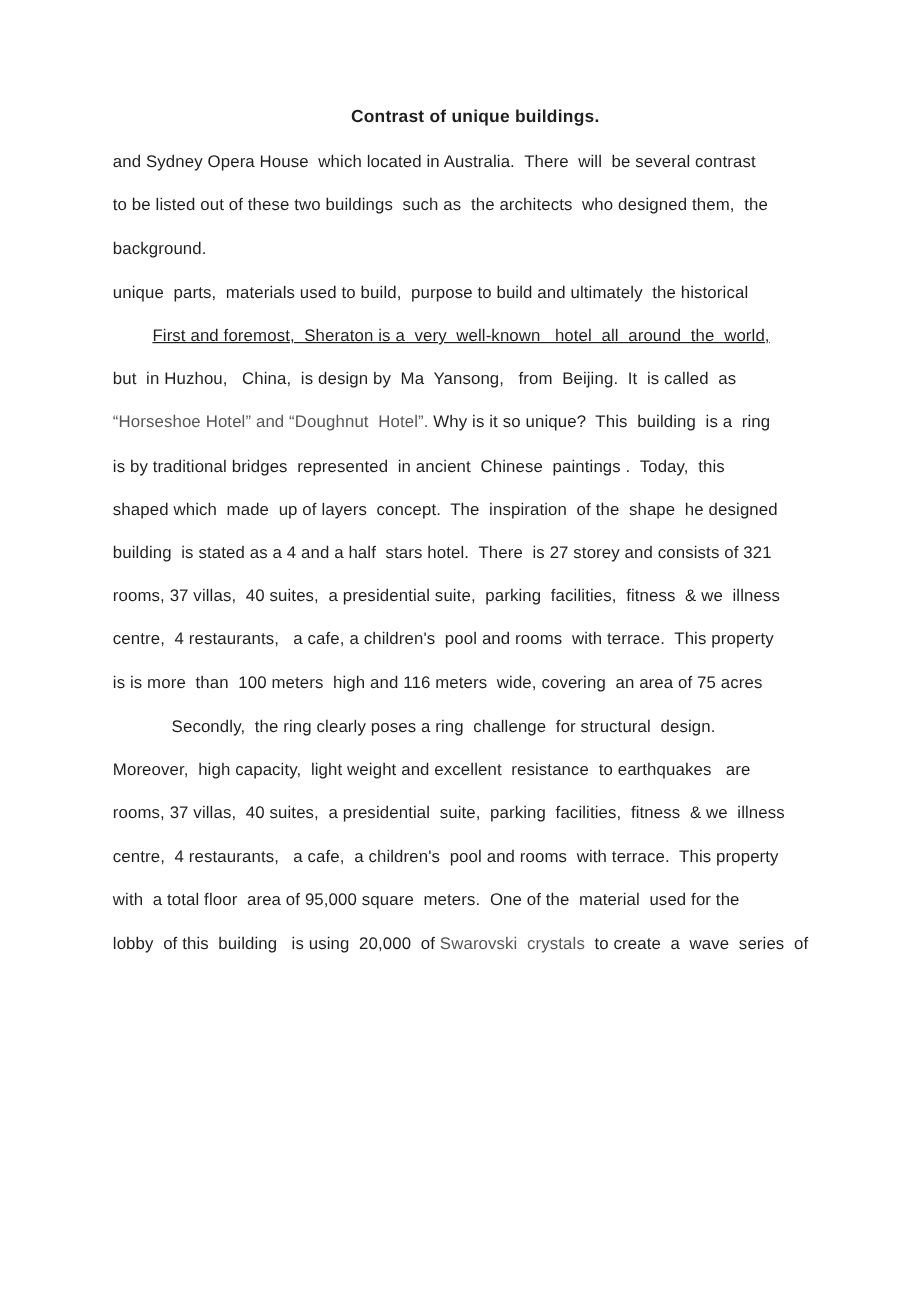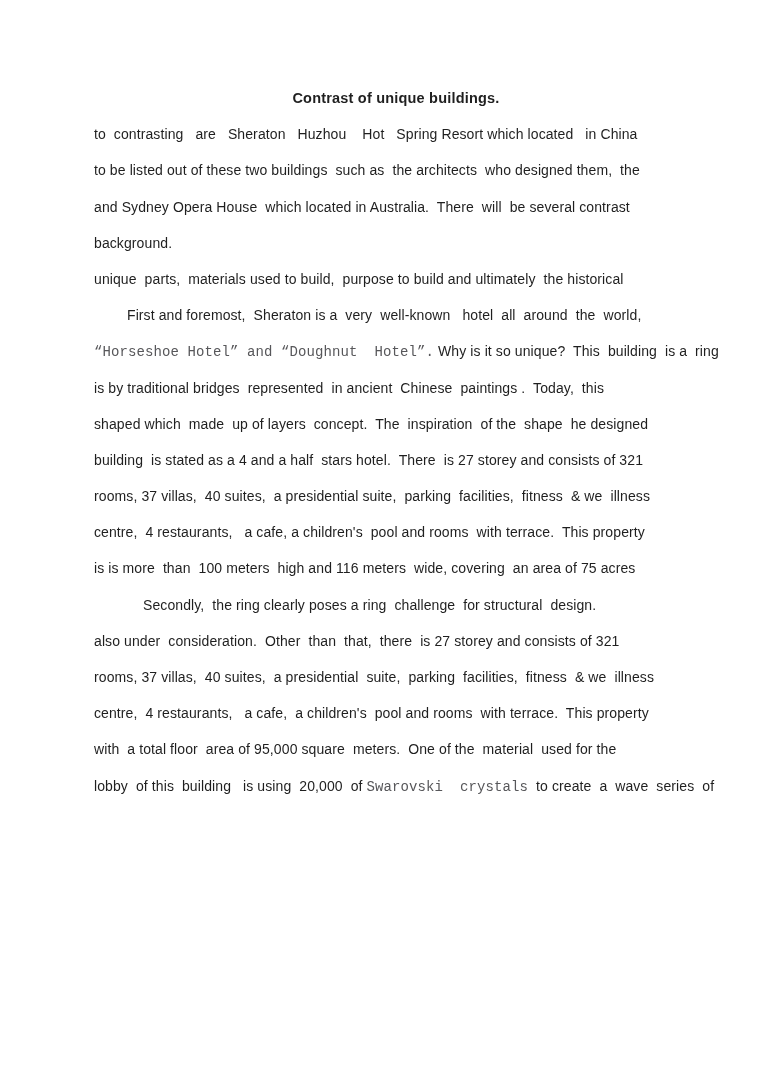--- a/index.html
+++ b/index.html
@@ -31,50 +31,49 @@
   }
   .line.title {
     font-weight: bold;
     font-size: 14.5px;
     text-align: center;
     white-space: normal;
     letter-spacing: 0.2px;
   }
   .seg-muted {
     color: var(--muted-color, #57575a);
-    font-family: Liberation Mono, monospace;
   }
 </style>
 </head>
 <body>
 
 <div class="page" style="--page-bg: #ffffff; --text-color: #1f1f1f; --muted-color: #57575a;">
   <div class="content">
     <div class="line title">Contrast of unique buildings.</div>
     <div id="doc-body">
         <div>
-          <div class="line"><span>to  contrasting   are   Sheraton   Huzhou    Hot   Spring Resort which located   in China</span></div>
+          <div class="line"><span>and Sydney Opera House  which located in Australia.  There  will  be several contrast</span></div>
           <div class="line"><span>to be listed out of these two buildings  such as  the architects  who designed them,  the</span></div>
-          <div class="line"><span>and Sydney Opera House  which located in Australia.  There  will  be several contrast</span></div>
           <div class="line"><span>background.</span></div>
           <div class="line"><span>unique  parts,  materials used to build,  purpose to build and ultimately  the historical</span></div>
         </div>
         <div>
-          <div class="line" style="padding-left: 33px;"><span>First and foremost,  Sheraton is a  very  well-known   hotel  all  around  the  world,</span></div>
+          <div class="line" style="padding-left: 33px; text-decoration: underline;"><span>First and foremost,  Sheraton is a  very  well-known   hotel  all  around  the  world,</span></div>
+          <div class="line"><span>but  in Huzhou,   China,  is design by  Ma  Yansong,   from  Beijing.  It  is called  as</span></div>
           <div class="line"><span class="seg-muted">“Horseshoe Hotel” and “Doughnut  Hotel”.</span><span> Why is it so unique?  This  building  is a  ring</span></div>
           <div class="line"><span>is by traditional bridges  represented  in ancient  Chinese  paintings .  Today,  this</span></div>
           <div class="line"><span>shaped which  made  up of layers  concept.  The  inspiration  of the  shape  he designed</span></div>
           <div class="line"><span>building  is stated as a 4 and a half  stars hotel.  There  is 27 storey and consists of 321</span></div>
           <div class="line"><span>rooms, 37 villas,  40 suites,  a presidential suite,  parking  facilities,  fitness  &amp; we  illness</span></div>
           <div class="line"><span>centre,  4 restaurants,   a cafe, a children's  pool and rooms  with terrace.  This property</span></div>
           <div class="line"><span>is is more  than  100 meters  high and 116 meters  wide, covering  an area of 75 acres</span></div>
         </div>
         <div>
           <div class="line" style="padding-left: 49px;"><span>Secondly,  the ring clearly poses a ring  challenge  for structural  design.</span></div>
-          <div class="line"><span>also under  consideration.  Other  than  that,  there  is 27 storey and consists of 321</span></div>
+          <div class="line"><span>Moreover,  high capacity,  light weight and excellent  resistance  to earthquakes   are</span></div>
           <div class="line"><span>rooms, 37 villas,  40 suites,  a presidential  suite,  parking  facilities,  fitness  &amp; we  illness</span></div>
           <div class="line"><span>centre,  4 restaurants,   a cafe,  a children's  pool and rooms  with terrace.  This property</span></div>
           <div class="line"><span>with  a total floor  area of 95,000 square  meters.  One of the  material  used for the</span></div>
           <div class="line"><span>lobby  of this  building   is using  20,000  of </span><span class="seg-muted">Swarovski  crystals</span><span>  to create  a  wave  series  of</span></div>
         </div>
       </div>
   </div>
 </div>
 
 </body></html>

